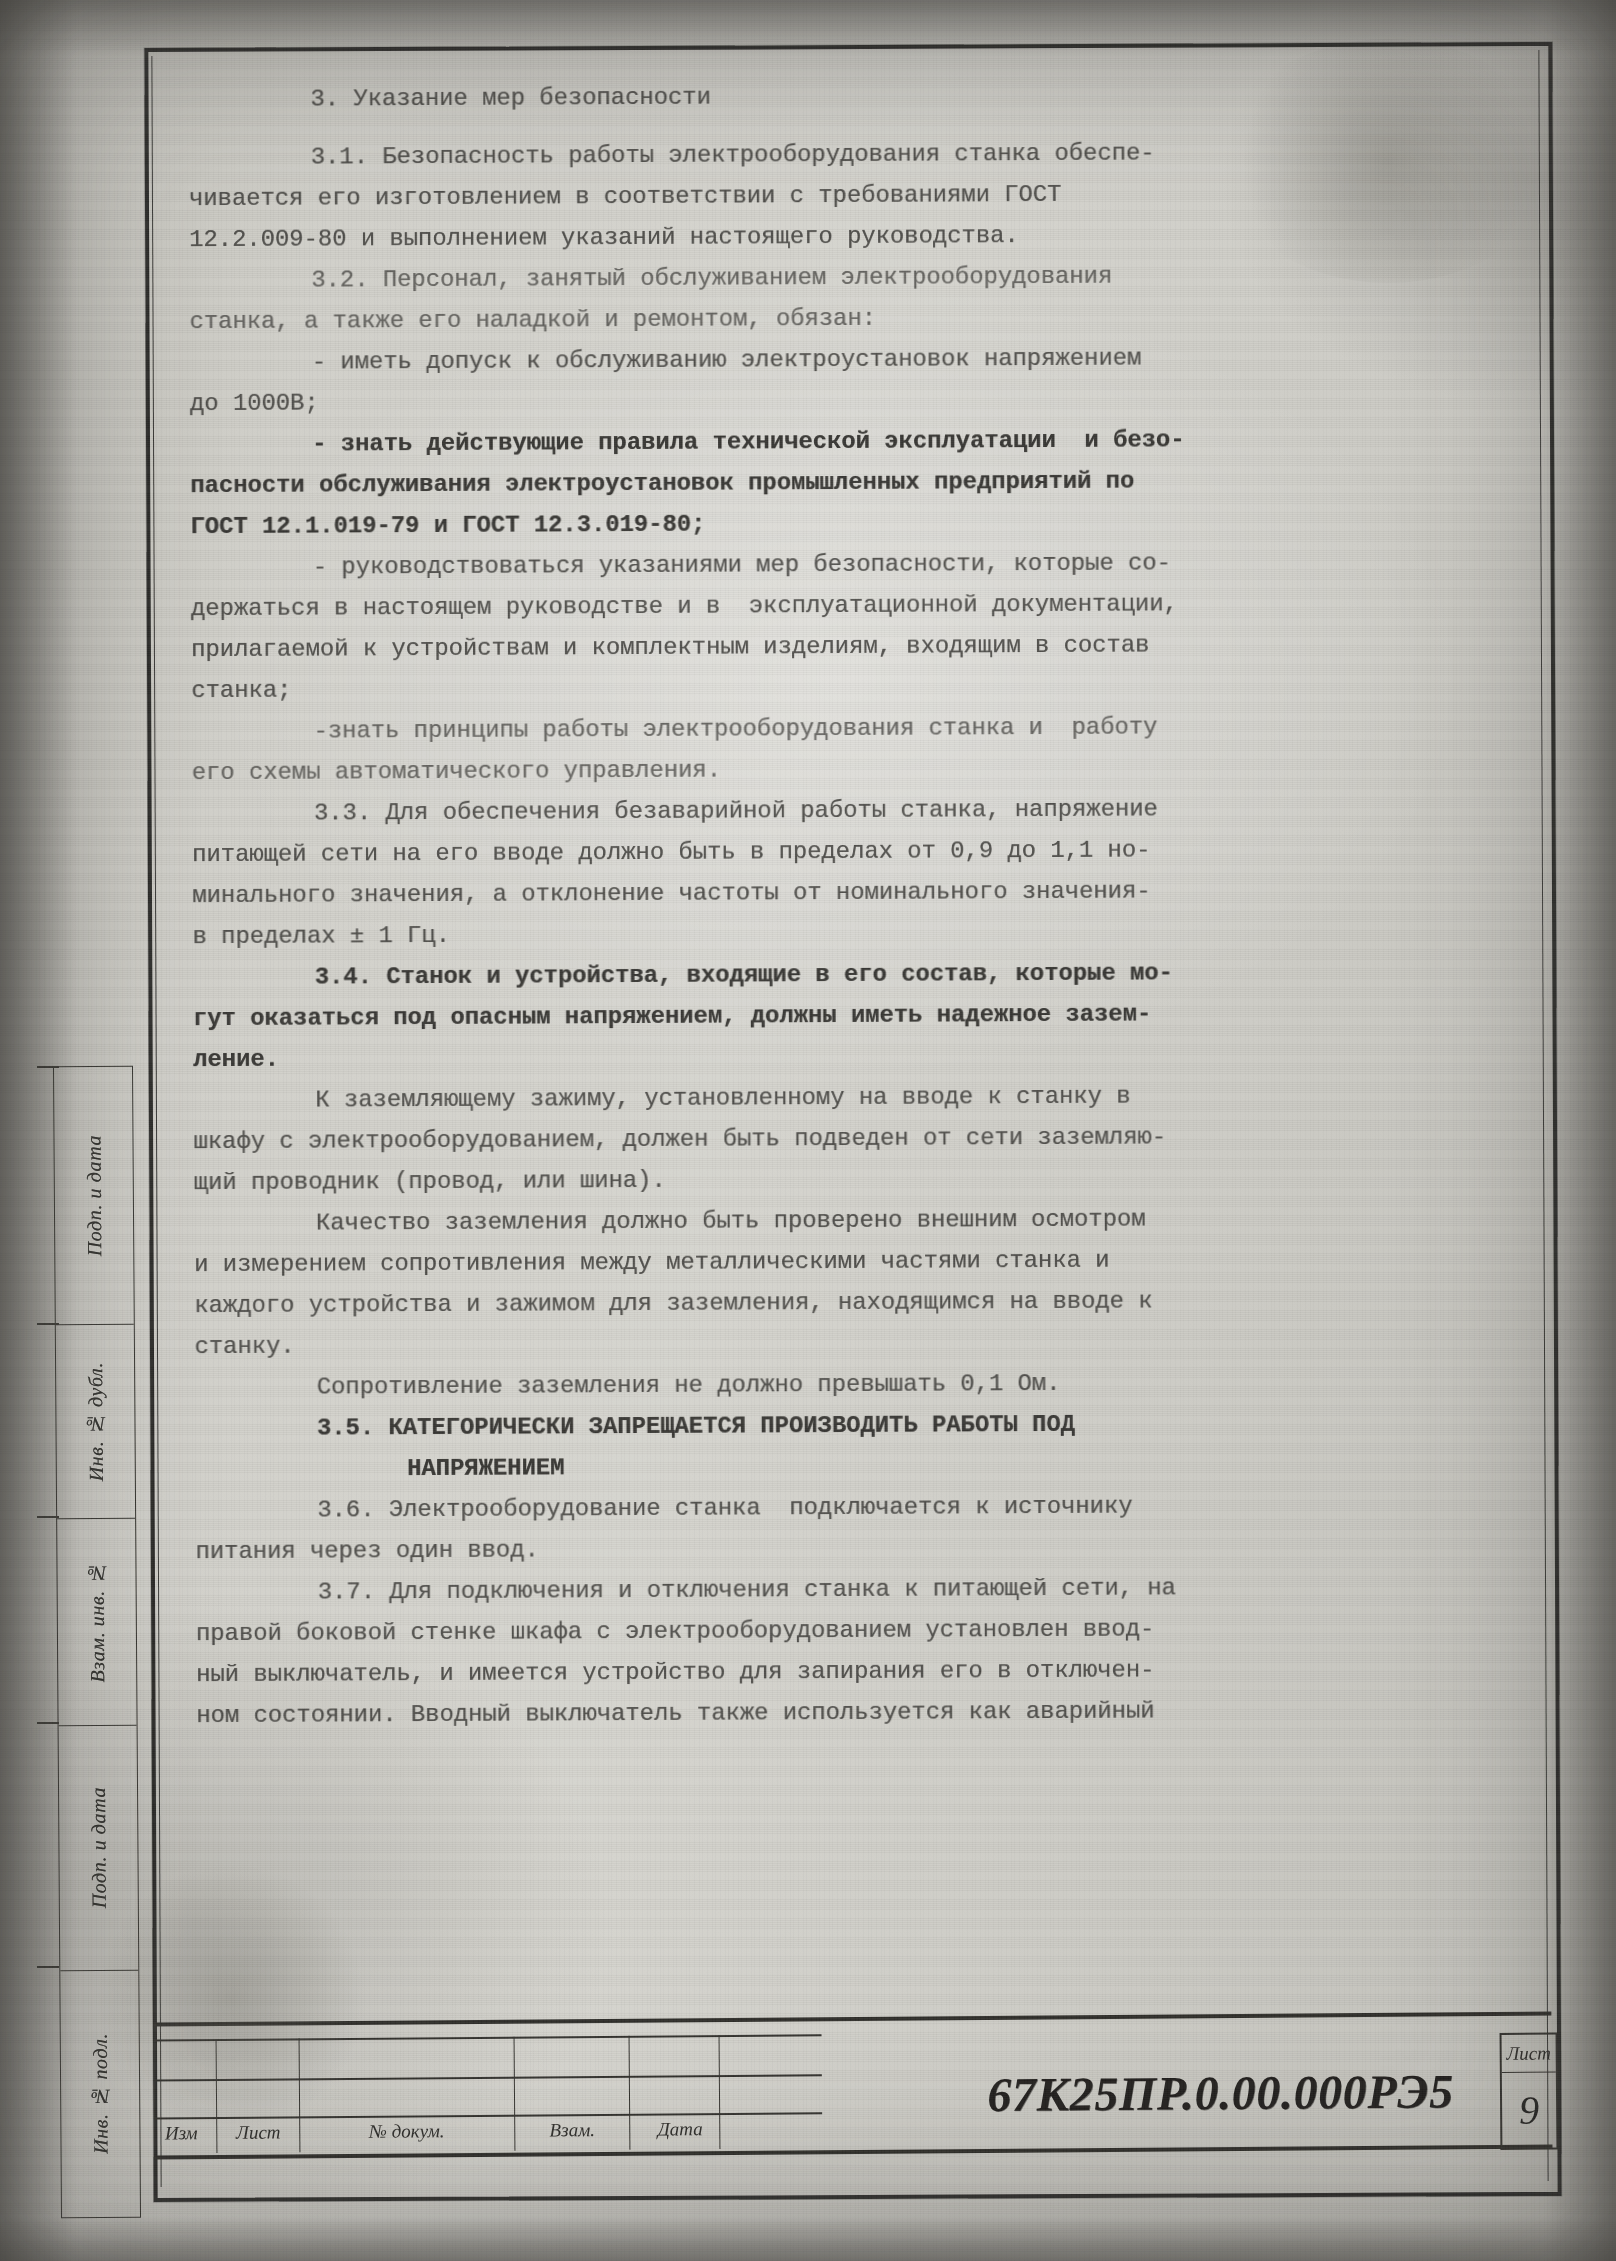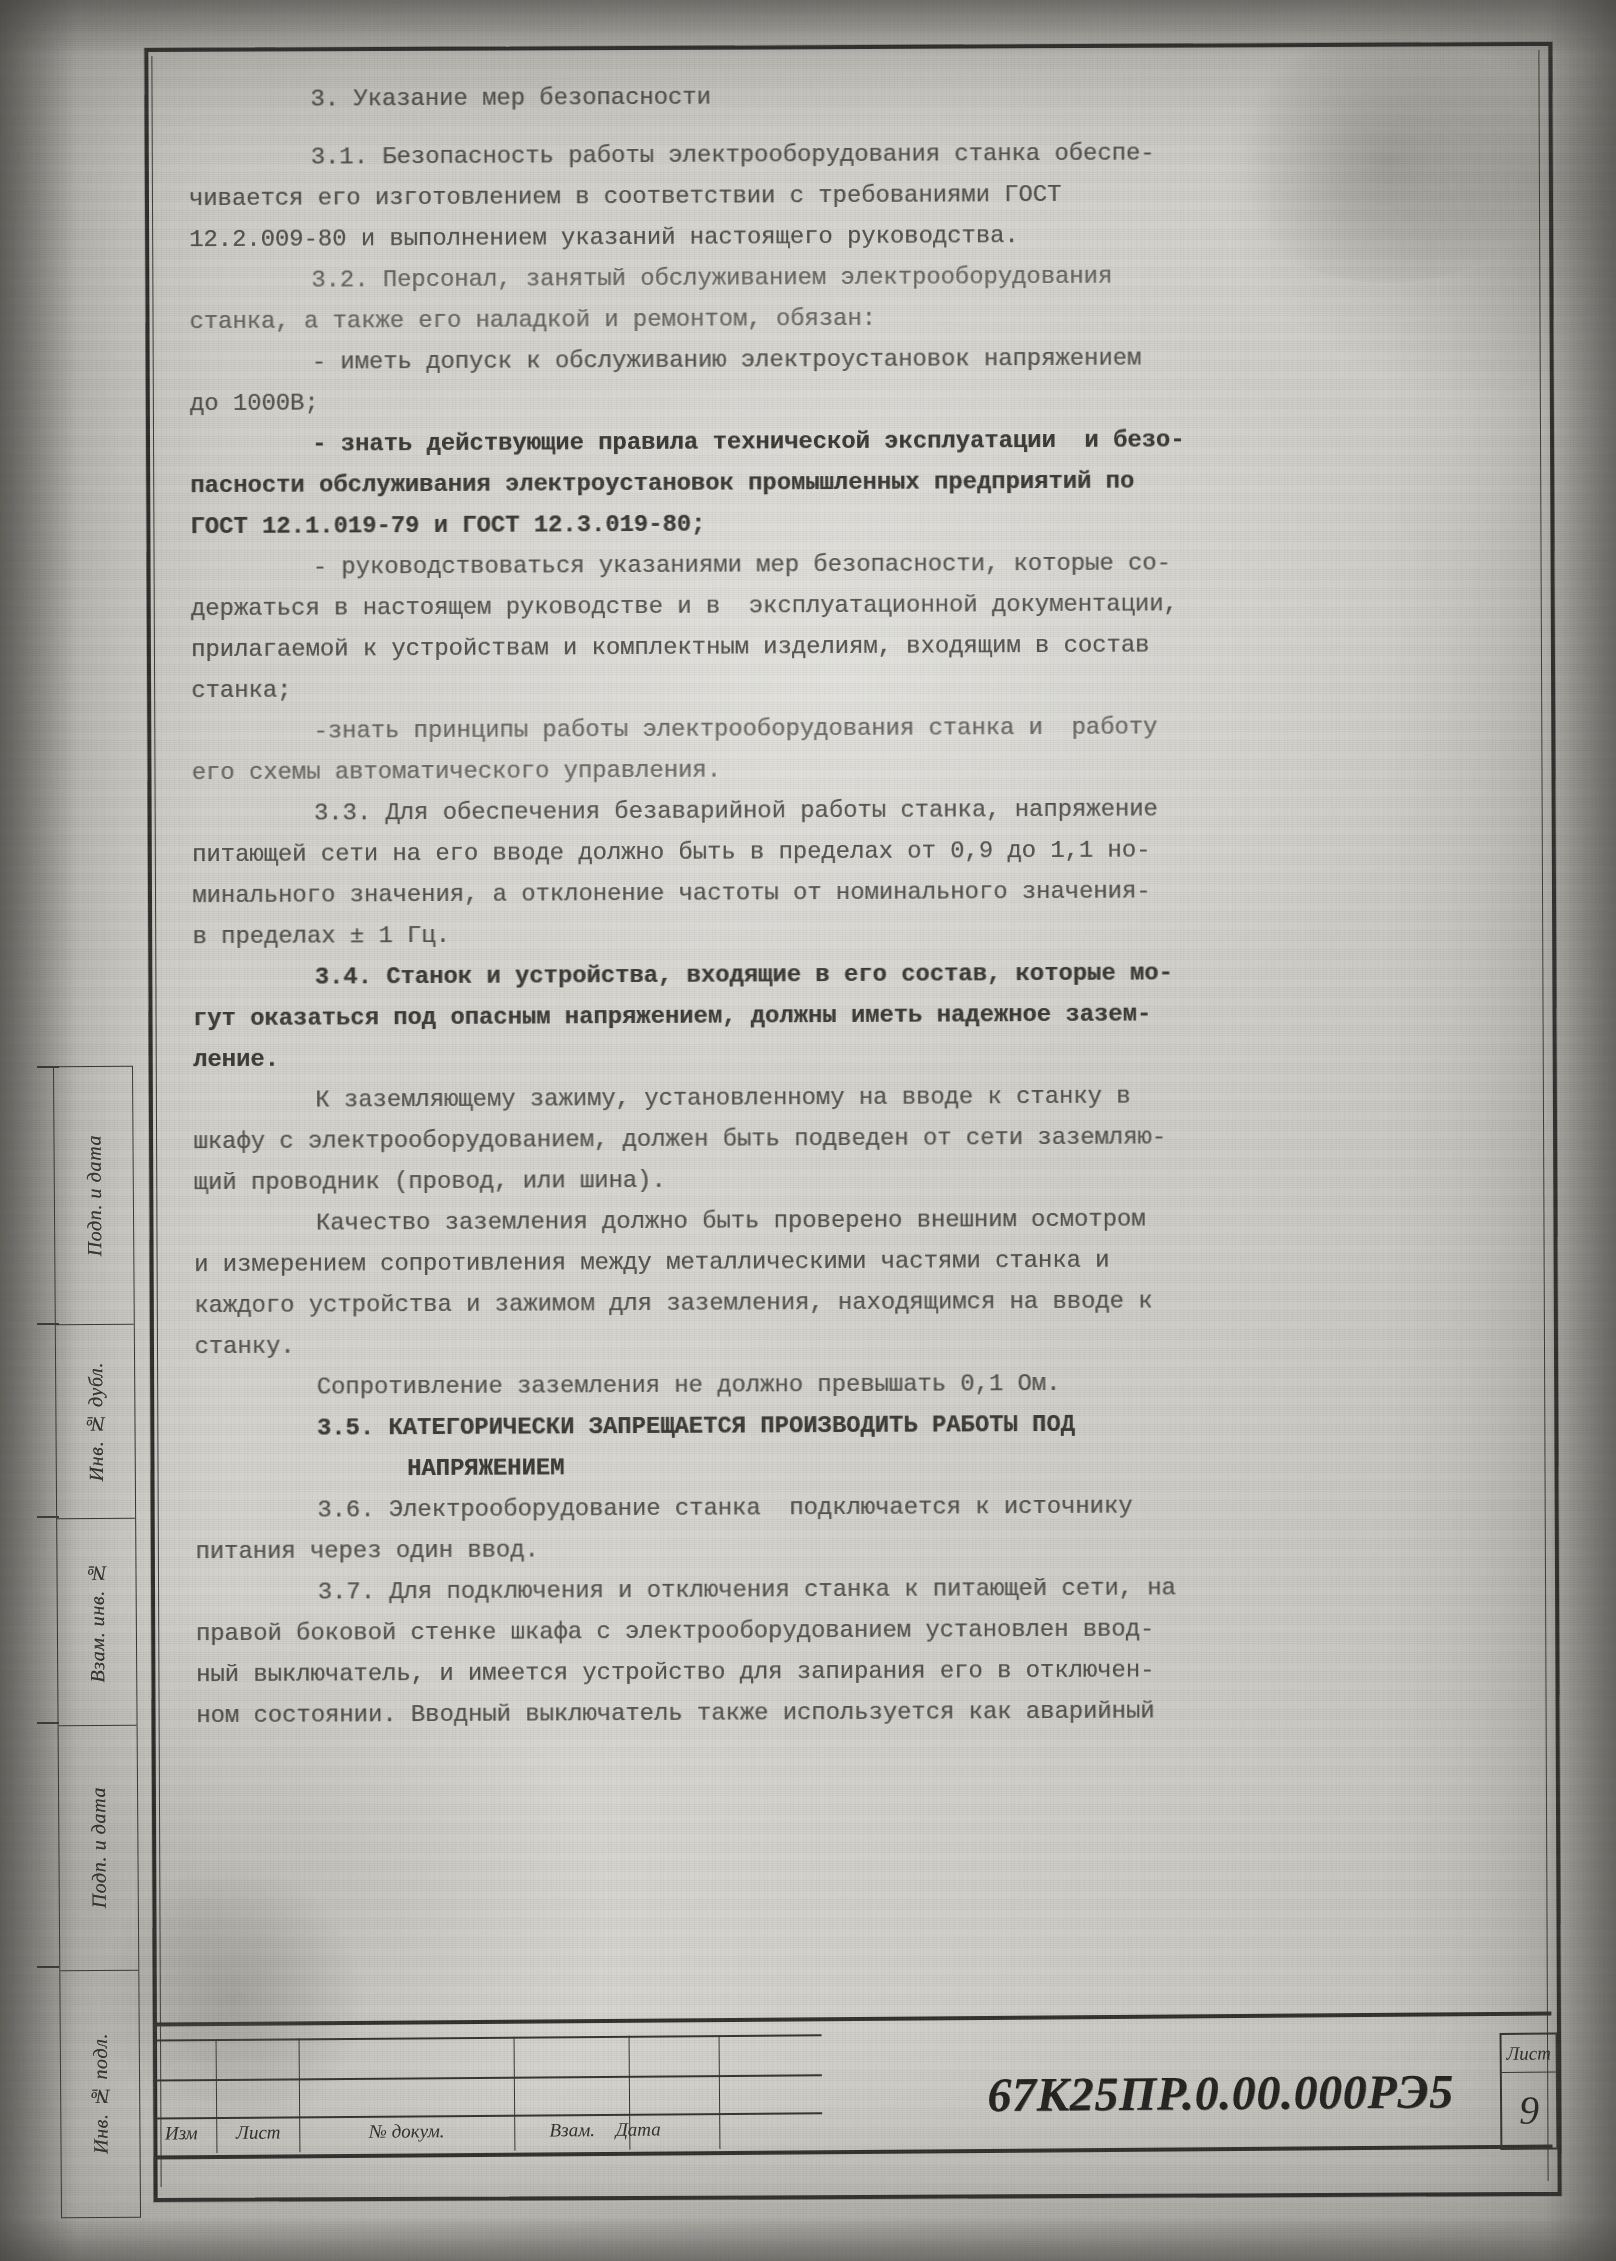--- a/index.html
+++ b/index.html
@@ -237,21 +237,21 @@
       <div class="col" style="left:62px"></div>
       <div class="col" style="left:145px"></div>
       <div class="col" style="left:360px"></div>
       <div class="col" style="left:475px"></div>
       <div class="col" style="left:565px"></div>
 
       <div class="tb-hdr" style="left:0px;width:54px">Изм</div>
       <div class="tb-hdr" style="left:62px;width:84px">Лист</div>
       <div class="tb-hdr" style="left:145px;width:215px">№ докум.</div>
       <div class="tb-hdr" style="left:360px;width:116px">Взам.</div>
-      <div class="tb-hdr" style="left:450px;width:68px">Дата</div>
+      <div class="tb-hdr" style="left:492px;width:68px">Дата</div>
     </div>
 
     <div class="tb-code">67К25ПР.0.00.000РЭ5</div>
 
     <div class="tb-sheetbox">
       <div class="tb-sheet-label">Лист</div>
       <div class="tb-sheet-num">9</div>
     </div>
   </div>
 

